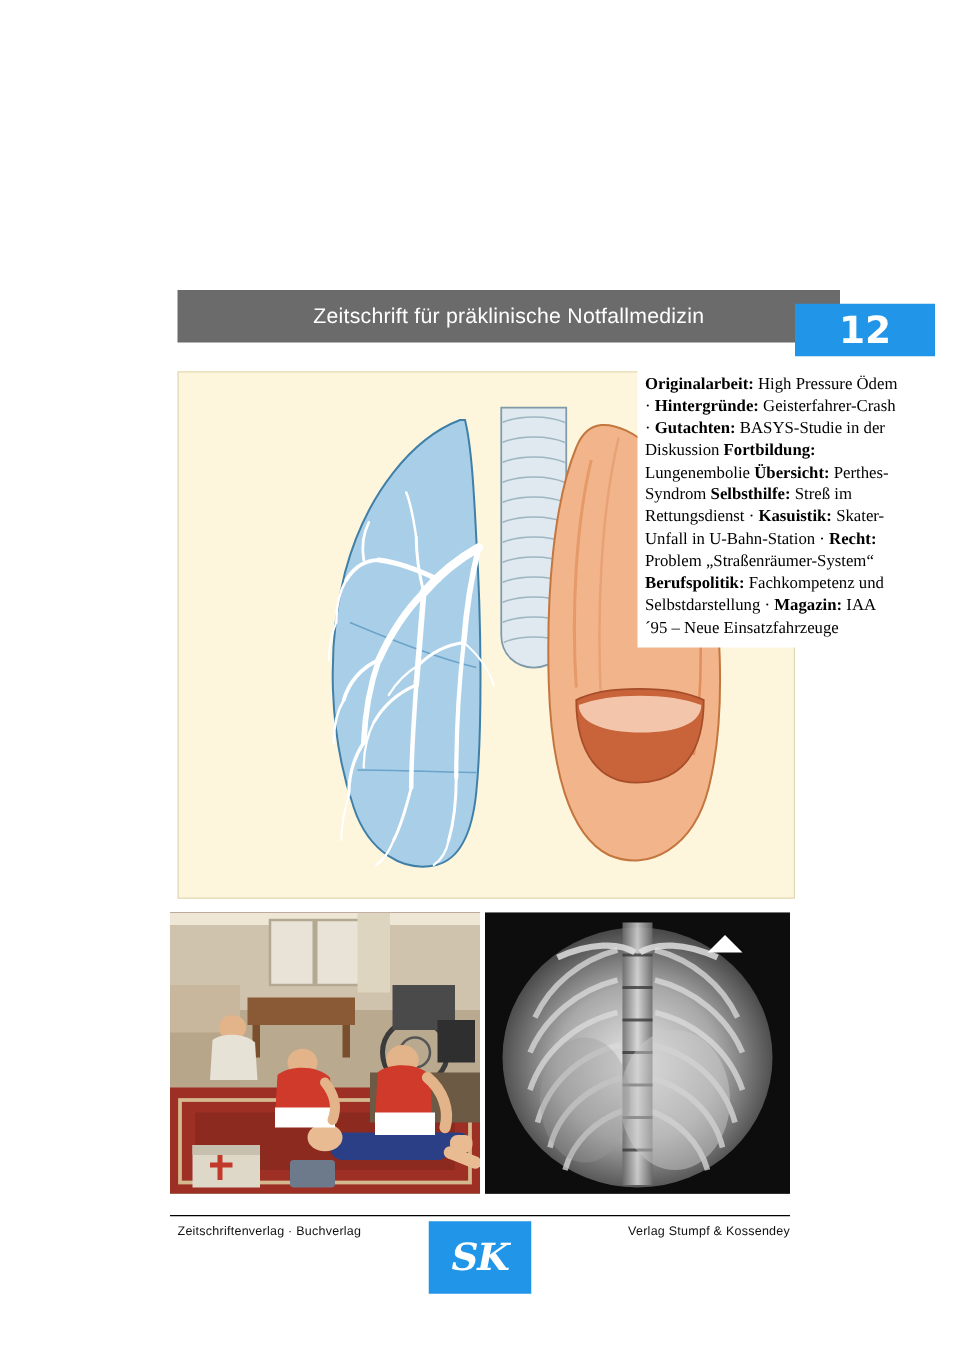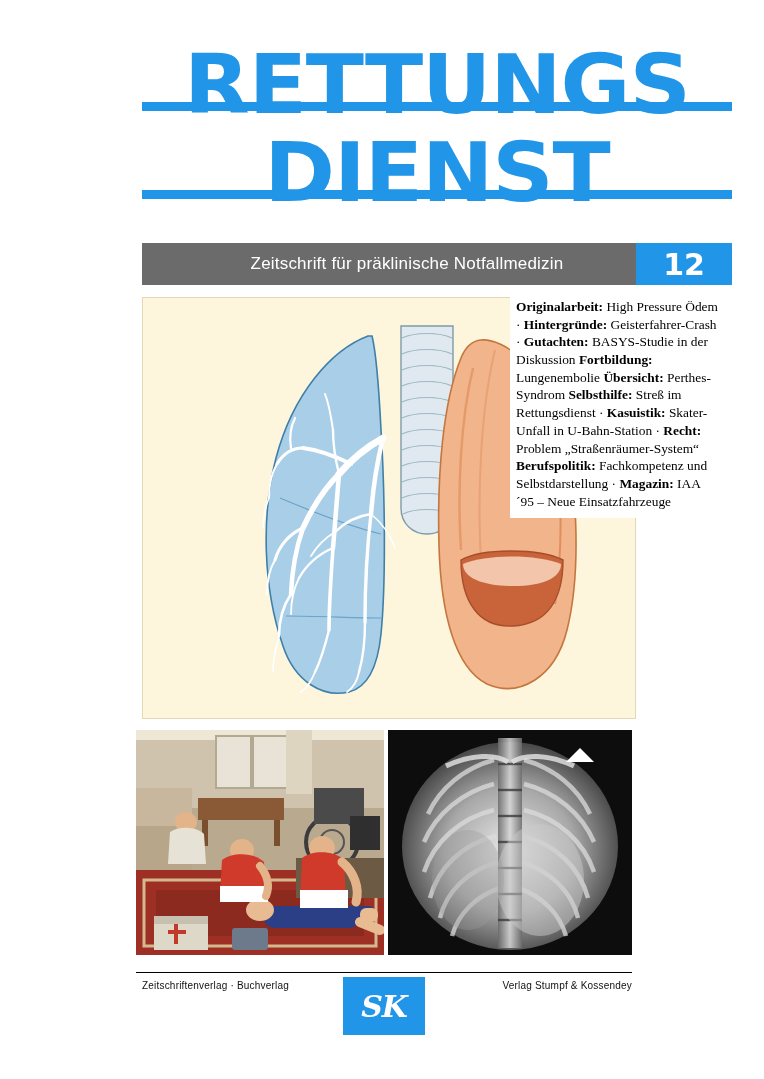--- a/index.html
+++ b/index.html
@@ -72,36 +72,36 @@
     position: absolute;
     background: #2196e8;
   }
   .mast-bar.b1 { left: 0; top: 58px; width: 590px; height: 9px; }
   .mast-bar.b2 { left: 0; top: 146px; width: 590px; height: 9px; }
 
   
   .subtitle-strip {
     position: absolute;
     left: 142px;
-    top: 243px;
+    top: 232px;
     width: 530px;
     height: 42px;
     background: #6b6b6b;
     color: #ffffff;
     font-size: 17px;
     display: flex;
     align-items: center;
     justify-content: center;
     letter-spacing: 0.2px;
   }
   .issue-box {
     position: absolute;
     left: 636px;
     top: 243px;
-    width: 96px;
+    width: 112px;
     height: 42px;
     background: #2196e8;
     color: #ffffff;
     font-family: "DejaVu Sans", sans-serif;
     font-weight: bold;
     font-size: 30px;
     display: flex;
     align-items: center;
     justify-content: center;
   }
@@ -198,26 +198,20 @@
     justify-content: center;
     letter-spacing: -1px;
   }
 </style>
 </head>
 <body>
 
 <div class="page">
 
 
-  <div class="masthead">
-    <div class="mast-line1">RETTUNGS</div>
-    <div class="mast-bar b1"></div>
-    <div class="mast-line2">DIENST</div>
-    <div class="mast-bar b2"></div>
-  </div>
 
   <div class="subtitle-strip">Zeitschrift für präklinische Notfallmedizin</div>
   <div class="issue-box">12</div>
 
   <div class="lung-panel">
     <svg width="492" height="420" viewBox="0 0 492 420">
 
       <path d="M225 38 C188 52 150 96 133 160 C118 218 120 290 140 348 C152 384 180 400 206 394
                C226 389 235 366 238 336 C243 286 242 196 238 132 C236 92 234 58 229 38 Z" fill="#a9cfe8" stroke="#3f7fa8" stroke-width="1.6"></path>
 

